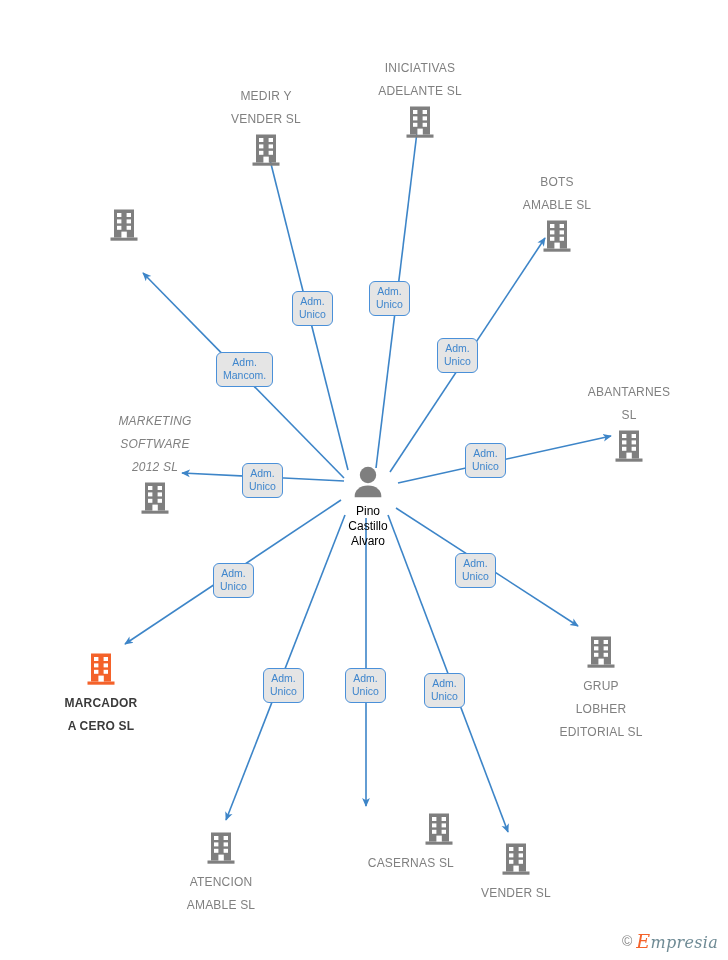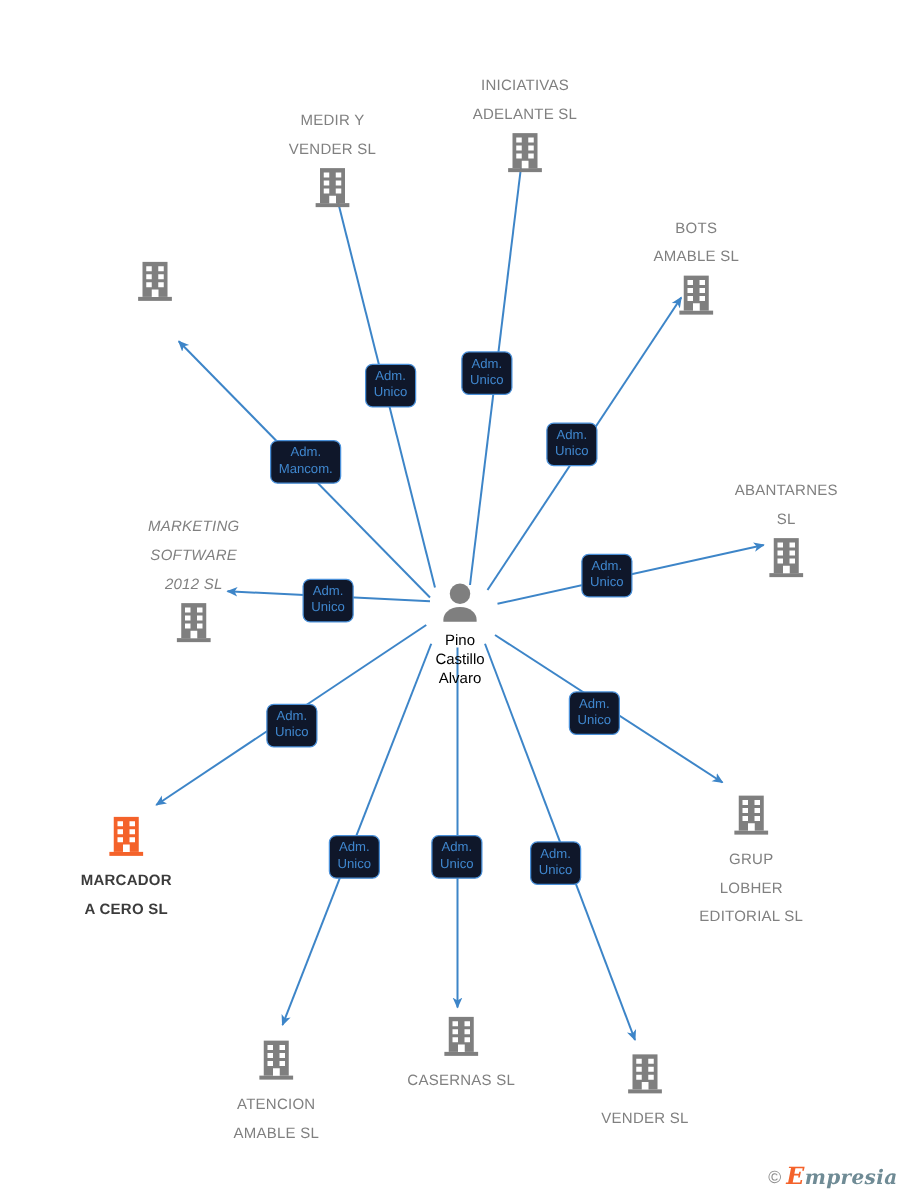--- a/index.html
+++ b/index.html
@@ -28,41 +28,41 @@
   .node.highlight .lbl{color:#3b3b3b;font-weight:bold;}
 
   .person{position:absolute;text-align:center;}
   .person .lbl{
     display:block;font-size:12px;line-height:15px;color:#000000;
     white-space:pre-line;margin-top:2px;
   }
 
   .edge-label{
     position:absolute;
-    background:#0f172a;
+    background:#e5e5e5;
     border:1.4px solid #4a90d9;
     border-radius:6px;
     color:#3f86cd;
     font-size:10.5px;
     line-height:13px;
     padding:3px 6px 4px 6px;
     text-align:center;
     white-space:pre-line;
     box-sizing:border-box;
   }
 
   .footer{
     position:absolute;right:10px;bottom:8px;
     display:flex;align-items:center;gap:4px;
     font-size:15px;
   }
   .footer .cmark{color:#8a8a8a;font-size:14px;}
   .footer .brand{
     font-family:"DejaVu Serif",serif;
-    font-style:italic;font-size:16px;color:#6f8b95;letter-spacing:.3px;font-weight:bold;
+    font-style:italic;font-size:16px;color:#6f8b95;letter-spacing:.3px;
   }
   .footer .brand .e{color:#f4622a;font-size:19px;}
 </style>
 </head>
 <body>
 
 <svg id="graph" viewBox="0 0 728 960" xmlns="http://www.w3.org/2000/svg">
   <defs>
     <marker id="arw" viewBox="0 0 10 10" refX="9" refY="5" markerWidth="5.5" markerHeight="5.5" orient="auto-start-reverse">
       <path d="M0,0.6 L10,5 L0,9.4 L2.6,5 Z" fill="#3d85c8"></path>
@@ -212,21 +212,21 @@
           <rect x="17.6" y="5" width="4.4" height="4" fill="#fff"></rect>
           <rect x="8" y="11.4" width="4.4" height="4" fill="#fff"></rect>
           <rect x="17.6" y="11.4" width="4.4" height="4" fill="#fff"></rect>
           <rect x="8" y="17.8" width="4.4" height="4" fill="#fff"></rect>
           <rect x="17.6" y="17.8" width="4.4" height="4" fill="#fff"></rect>
           <rect x="12.4" y="23.6" width="5.4" height="6" fill="#fff"></rect>
         </svg></span>
       <span class="lbl">ATENCION
 AMABLE  SL</span>
     </div>
-    <div class="node below" style="left: 284px; top: 812px; width: 170px;">
+    <div class="node below" style="left: 284px; top: 812px; width: 170px; text-align: right;">
       <span class="ico"><svg width="30" height="34" viewBox="0 0 30 34" xmlns="http://www.w3.org/2000/svg">
           <rect x="5" y="1.5" width="20" height="28" fill="#7f7f7f"></rect>
           <rect x="1.5" y="29.5" width="27" height="3.2" fill="#7f7f7f"></rect>
           <rect x="8" y="5" width="4.4" height="4" fill="#fff"></rect>
           <rect x="17.6" y="5" width="4.4" height="4" fill="#fff"></rect>
           <rect x="8" y="11.4" width="4.4" height="4" fill="#fff"></rect>
           <rect x="17.6" y="11.4" width="4.4" height="4" fill="#fff"></rect>
           <rect x="8" y="17.8" width="4.4" height="4" fill="#fff"></rect>
           <rect x="17.6" y="17.8" width="4.4" height="4" fill="#fff"></rect>
           <rect x="12.4" y="23.6" width="5.4" height="6" fill="#fff"></rect>

